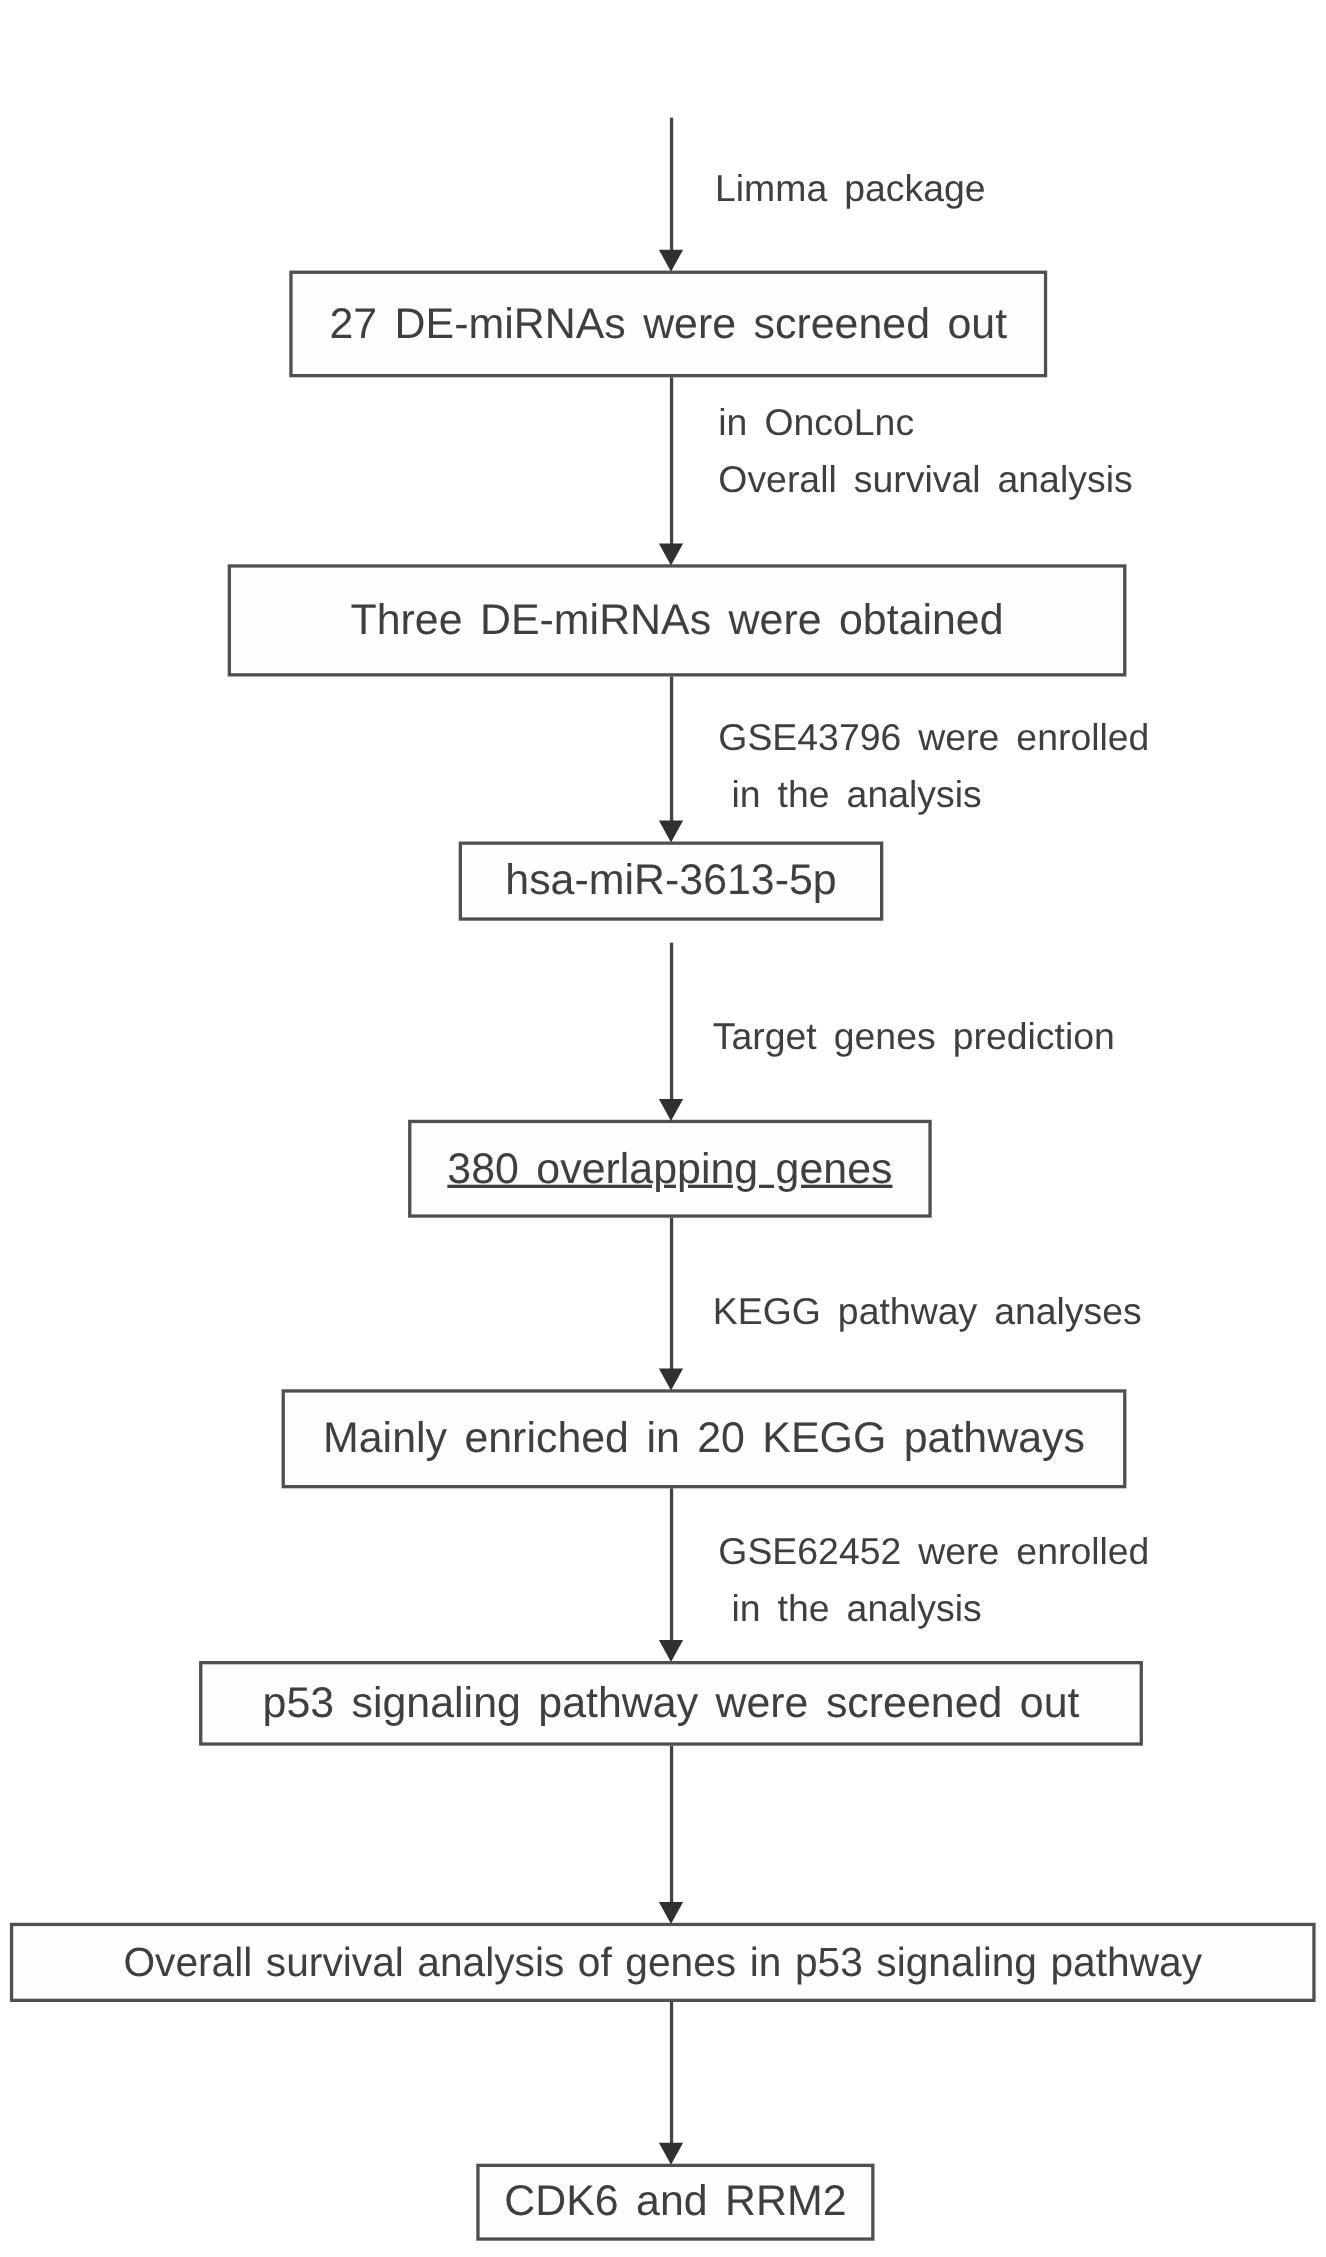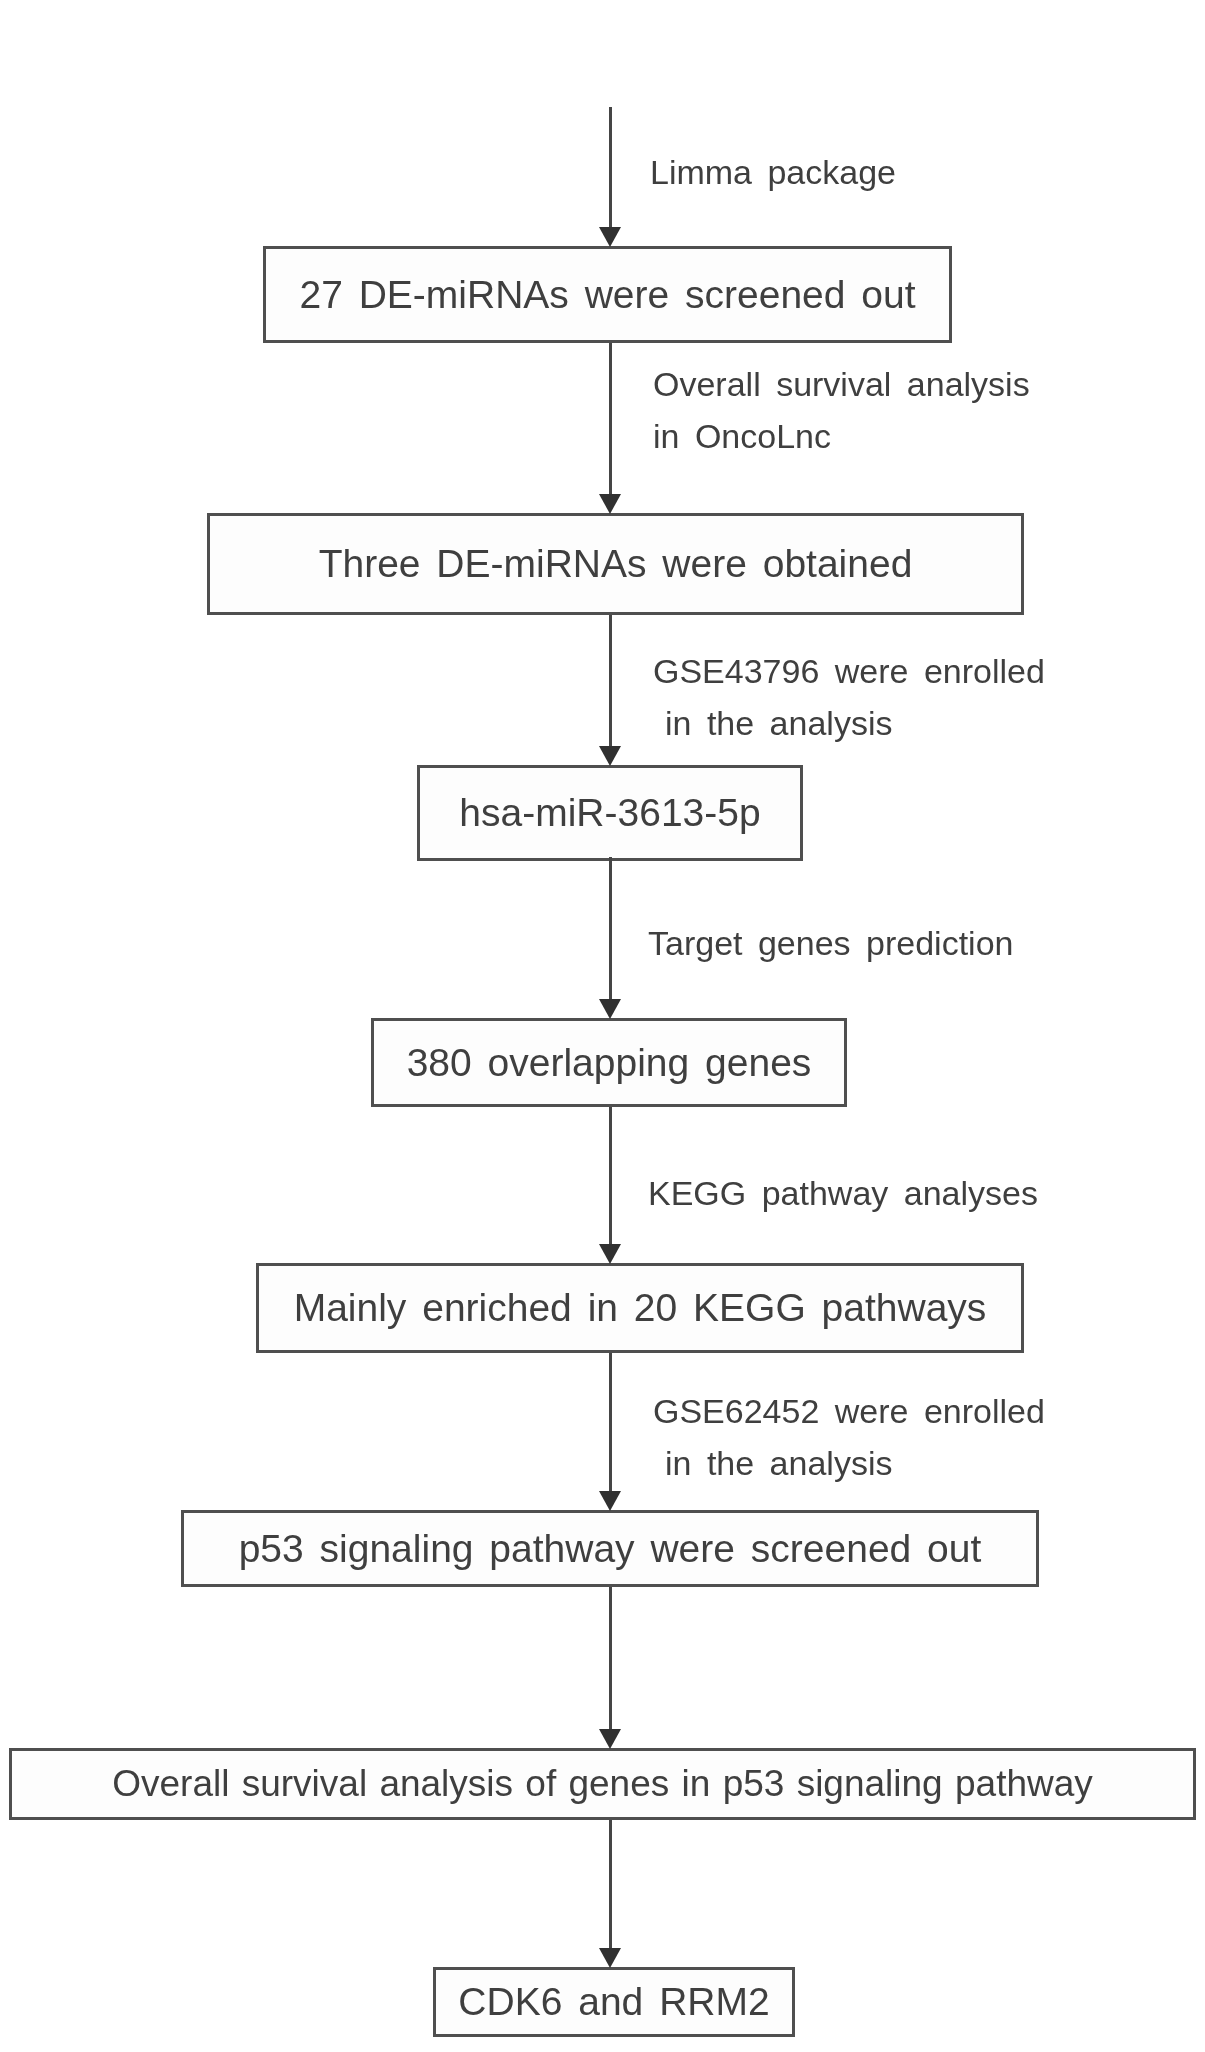--- a/index.html
+++ b/index.html
@@ -55,25 +55,25 @@
 
 
   <div class="node" style="left:263px; top:246px;  width:689px;  height:97px;">
     <span>27 DE-miRNAs were screened out</span>
   </div>
 
   <div class="node" style="left:207px; top:513px;  width:817px;  height:102px;">
     <span>Three DE-miRNAs were obtained</span>
   </div>
 
-  <div class="node" style="left:417px; top:765px;  width:386px;  height:96px;">
+  <div class="node" style="left:417px; top:765px;  width:386px;  height:72px;">
     <span>hsa-miR-3613-5p</span>
   </div>
 
-  <div class="node" style="left:371px; top:1018px; width:476px;  height:89px;">
+  <div class="node" style="left:371px; top:1018px; width:476px;  height:89px;text-decoration:underline;">
     <span>380 overlapping genes</span>
   </div>
 
   <div class="node" style="left:232px; top:1263px; width:768px;  height:90px;margin-left:24px;">
     <span>Mainly enriched in 20 KEGG pathways</span>
   </div>
 
   <div class="node" style="left:181px; top:1510px; width:858px;  height:77px;">
     <span>p53 signaling pathway were screened out</span>
   </div>
@@ -108,22 +108,22 @@
   <div class="ahead" style="left:599px; top:1729px;"></div>
 
   <div class="aline" style="left:609px; top:1820px; height:130px;"></div>
   <div class="ahead" style="left:599px; top:1948px;"></div>
 
   <div class="elabel" style="left:650px; top:146px;">
     <span class="line">Limma package</span>
   </div>
 
   <div class="elabel" style="left:653px; top:358px;">
+    <span class="line">in OncoLnc</span>
     <span class="line">Overall survival analysis</span>
-    <span class="line">in OncoLnc</span>
   </div>
 
   <div class="elabel" style="left:653px; top:645px;">
     <span class="line">GSE43796 were enrolled</span>
     <span class="line indent">in the analysis</span>
   </div>
 
   <div class="elabel" style="left:648px; top:917px;">
     <span class="line">Target genes prediction</span>
   </div>

